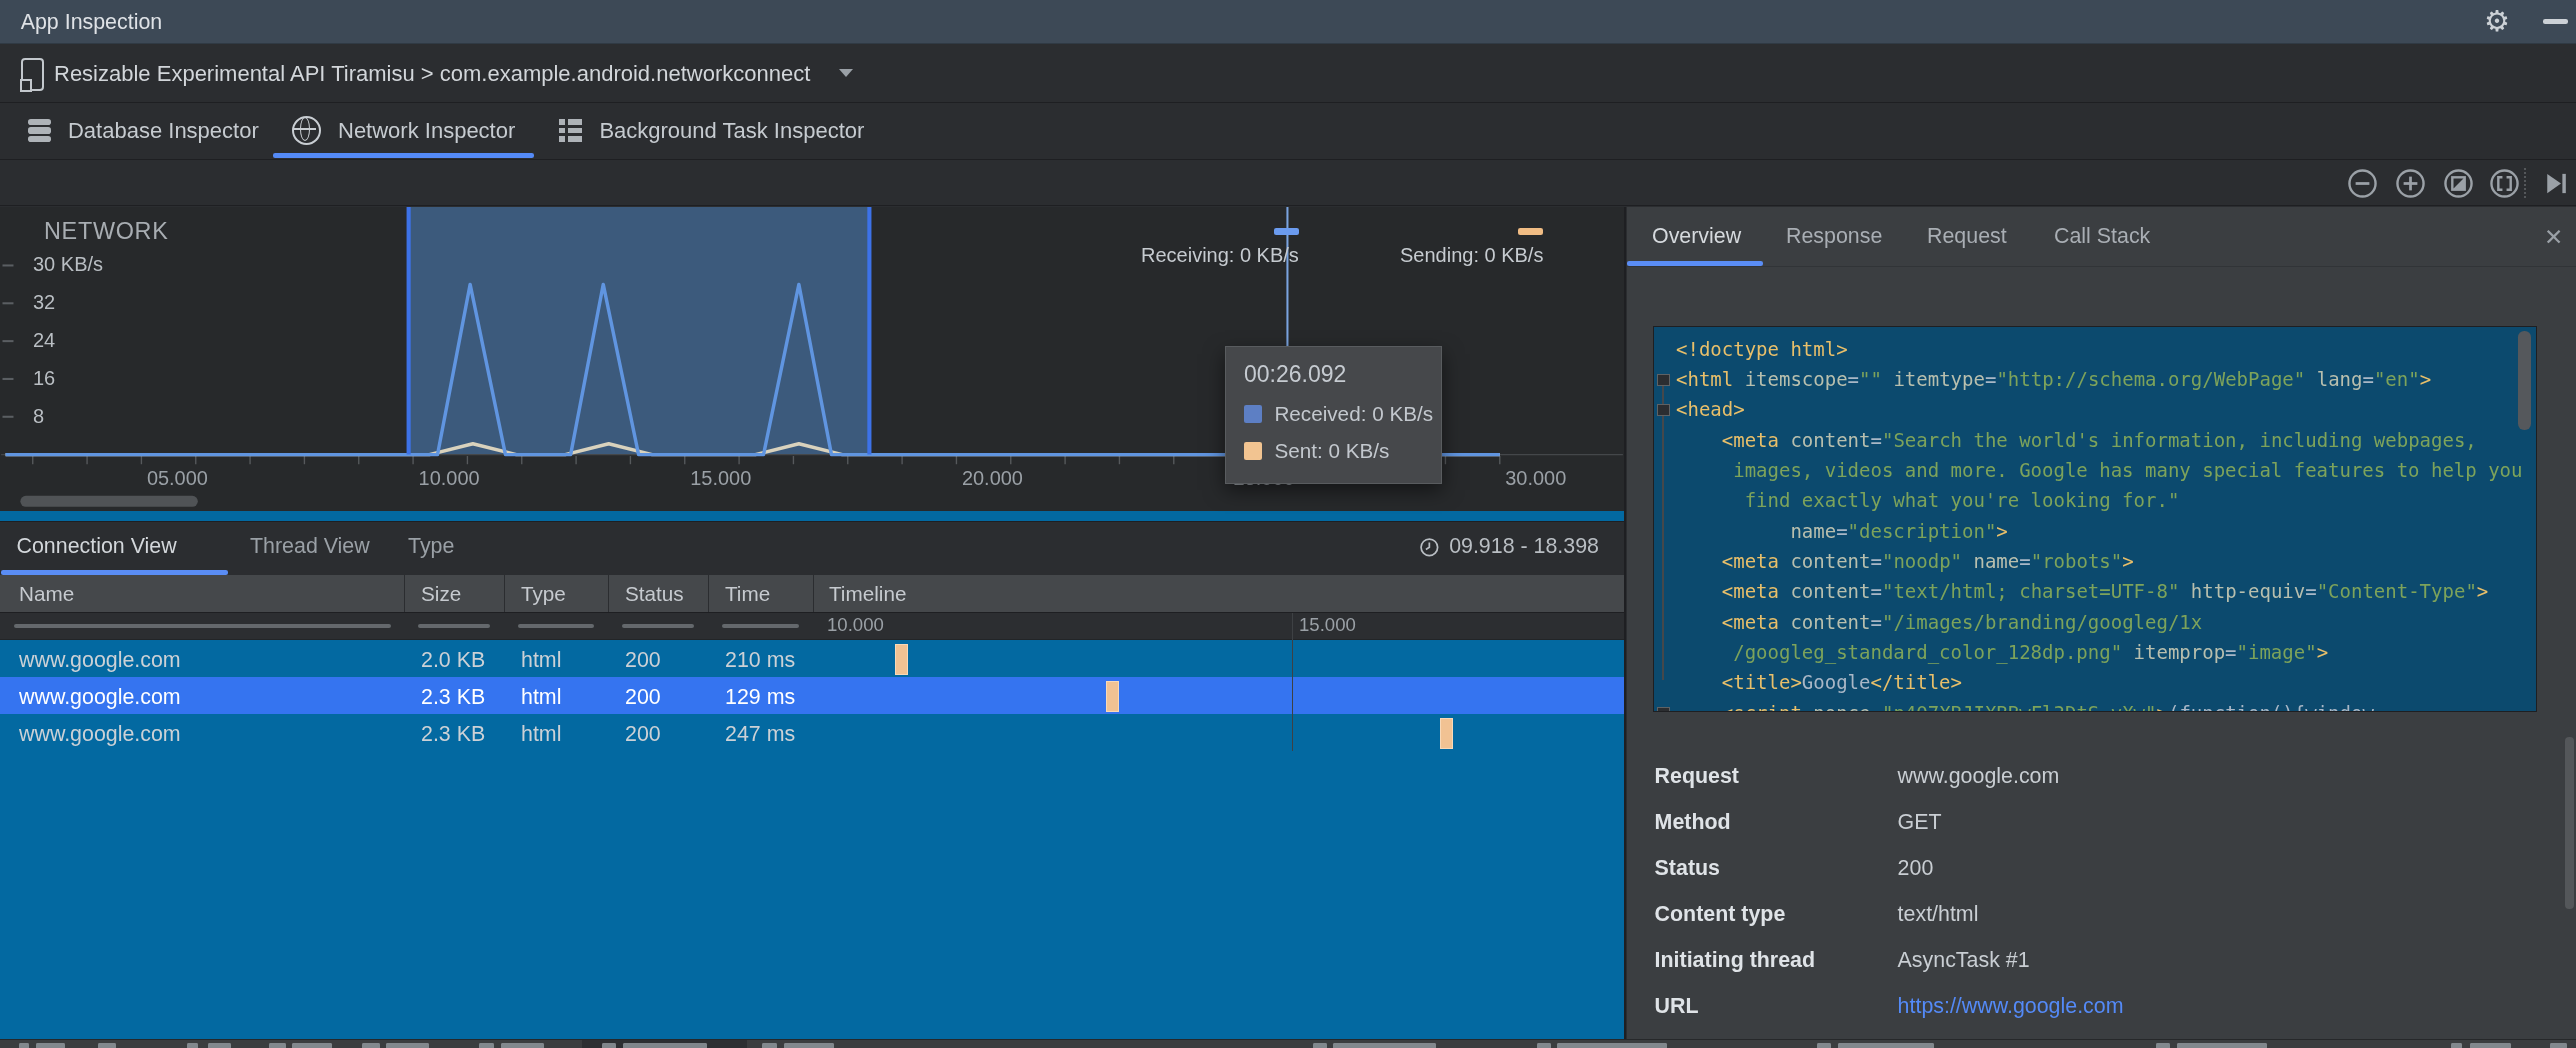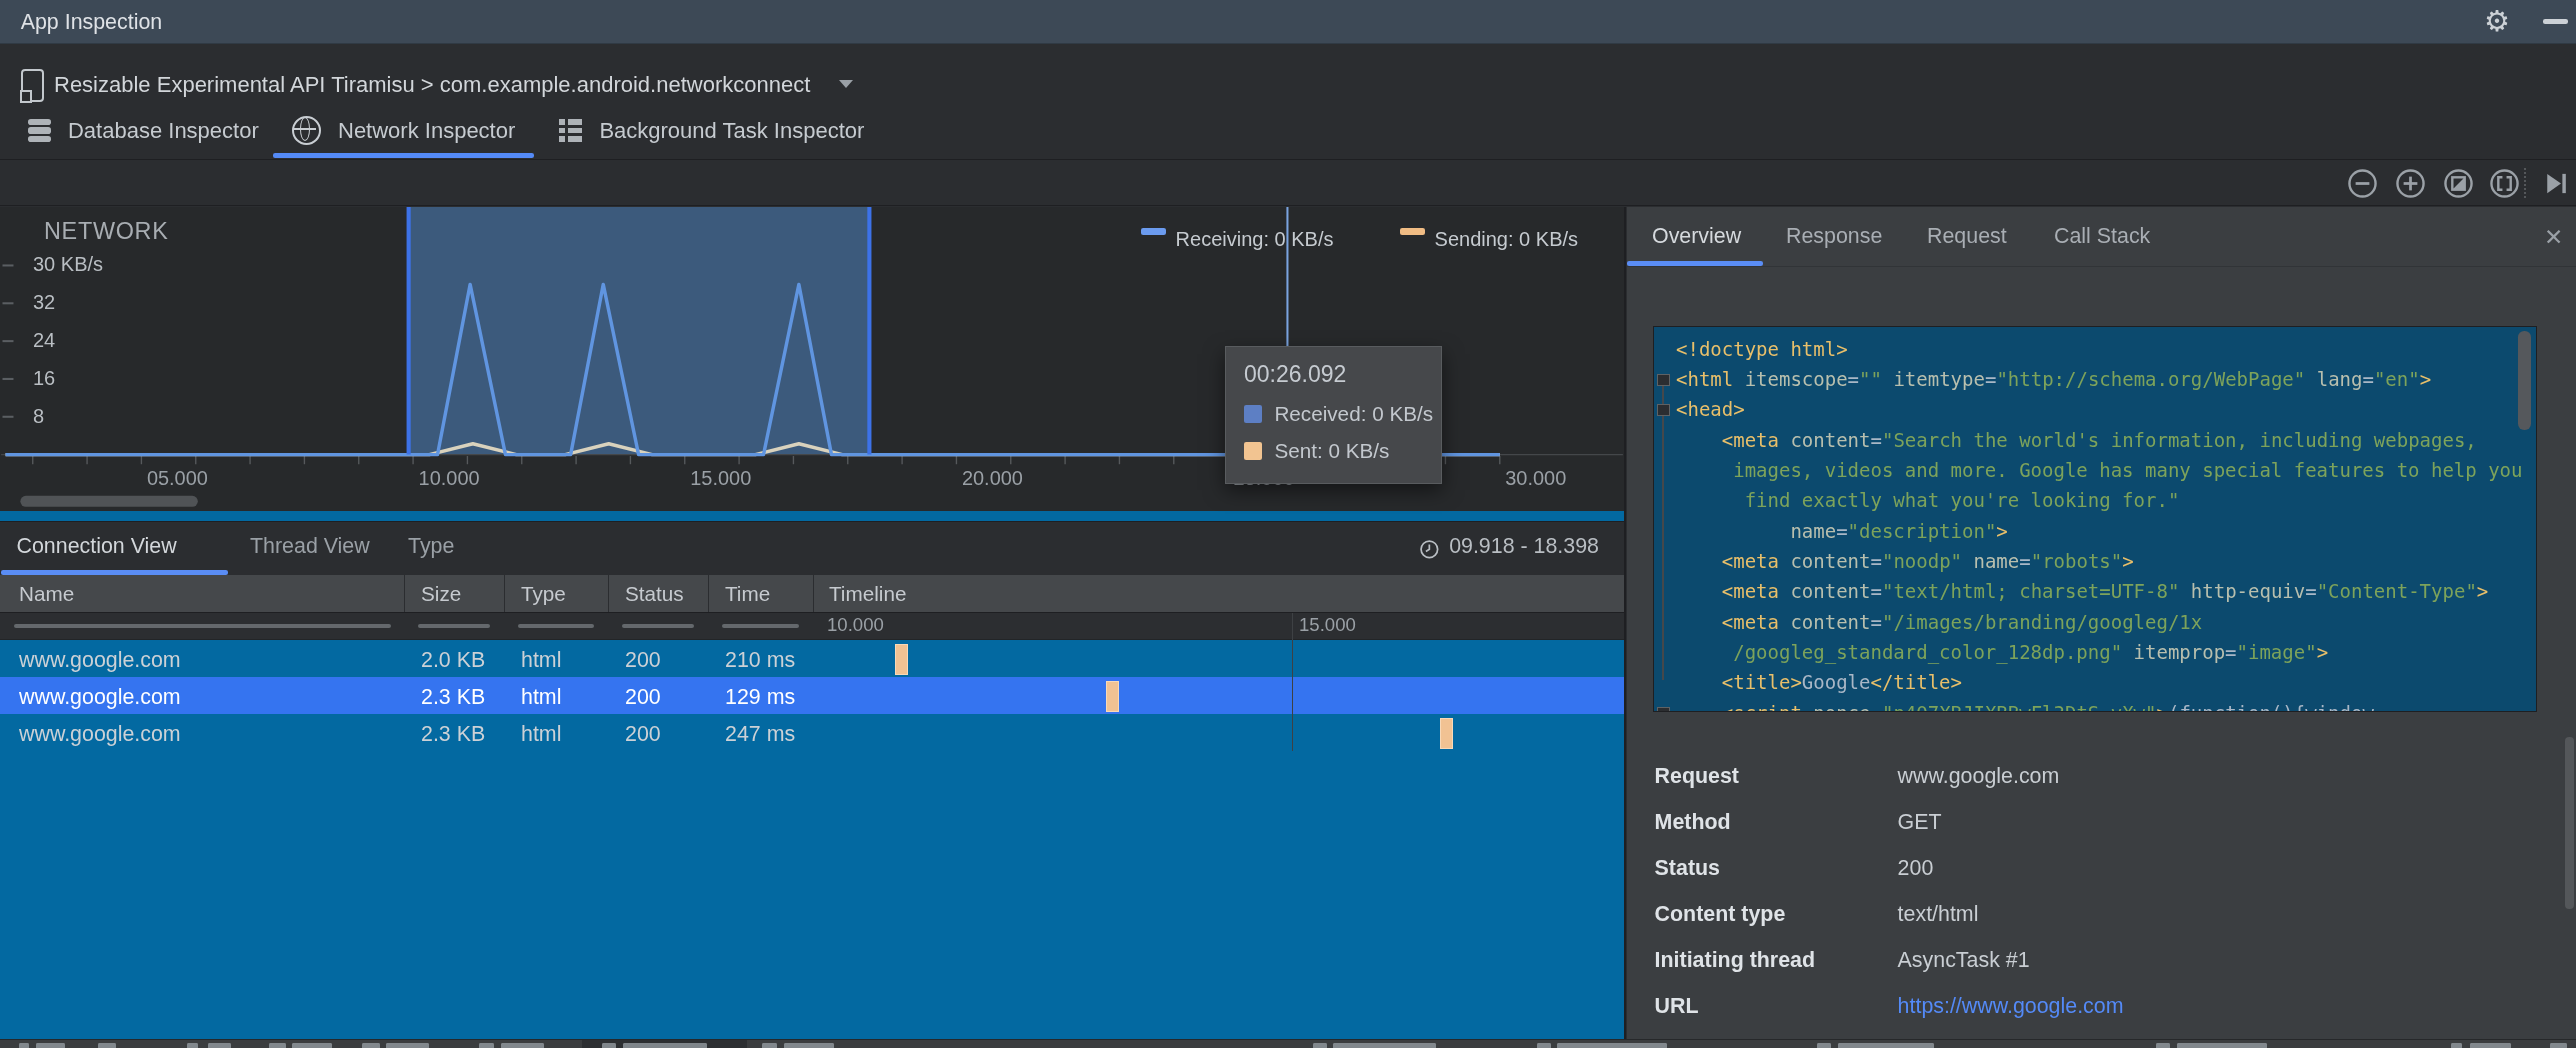--- a/index.html
+++ b/index.html
@@ -5,52 +5,52 @@
   html,body{margin:0;padding:0;background:#1e1f22;}
   .root{position:relative;width:2576px;height:1048px;background:#2b2d30;overflow:hidden;
         font-family:"Liberation Sans",sans-serif;color:#ced2d6;}
   .abs{position:absolute;}
   
   .titlebar{left:0;top:0;width:2576px;height:43px;background:#3d4956;border-bottom:1.4px solid #303a44;}
   .titlebar .title{left:20.7px;top:9.6px;font-size:21.4px;color:#dfe2e6;}
   .gear{left:2484px;top:4.1px;font-size:29px;color:#ccd1d6;cursor:default;}
   .hidebtn{left:2543px;top:19px;width:25px;height:4.8px;background:#ccd1d6;border-radius:2.1px;}
   
-  .procbar{left:0;top:55px;width:2576px;height:58px;background:#2b2d30;border-bottom:1.4px solid #1e1f22;}
+  .procbar{left:0;top:44px;width:2576px;height:58px;background:#2b2d30;border-bottom:1.4px solid #1e1f22;}
   .phone{left:20.7px;top:13.8px;width:19px;height:29px;border:2.1px solid #c3c8cd;border-radius:4.1px;}
   .phone .sub{position:absolute;left:-2.8px;bottom:-2.8px;width:8.3px;height:8.3px;border:2.1px solid #c3c8cd;background:#2b2d30;}
   .proclabel{left:54px;top:16.5px;font-size:22px;color:#d2d6da;}
   .chev{left:839px;top:25px;width:0;height:0;border-left:7.6px solid transparent;border-right:7.6px solid transparent;border-top:8.3px solid #9aa0a6;}
   
   .insptabs{left:0;top:103px;width:2576px;height:56px;background:#2b2d30;border-bottom:1.4px solid #1e1f22;}
   .insptab{position:absolute;top:0;height:55px;display:flex;align-items:center;gap:17px;font-size:22px;color:#c6cbd0;}
   .insptab .under{position:absolute;left:-19px;right:-19px;bottom:0;height:4.8px;background:#548af7;border-radius:2.1px;}
   .dbicon{display:inline-block;width:23.4px;}
   .globe{width:25px;height:25px;border:2.1px solid #c9ced3;border-radius:50%;position:relative;}
   .tasks{display:inline-block;width:23.4px;}
   
   .zoombar{left:0;top:161px;width:2576px;height:44px;background:#2b2d30;border-bottom:1.4px solid #1e1f22;}
   .zbtn{position:absolute;top:5.5px;width:33px;height:33px;}
   .zdots{left:2524px;top:6.9px;height:30px;border-left:2.1px dotted #54575a;}
   
   .leftpanel{left:0;top:207px;width:1624px;height:832px;background:#0369a1;border-right:2.8px solid #1e1f22;}
   .chartbox{left:0;top:0;width:1624px;height:304px;background:#27292b;}
   .nettitle{left:44px;top:11px;font-size:23.4px;letter-spacing:0.7px;color:#a8adb2;}
   .ylab{position:absolute;left:33px;font-size:20px;color:#b9bec3;}
-  .legend{position:absolute;top:20.7px;display:flex;align-items:flex-start;gap:9.6px;font-size:20px;color:#c6cbd0;}
+  .legend{position:absolute;top:20.7px;display:flex;align-items:flex-end;gap:9.6px;font-size:20px;color:#c6cbd0;flex-direction:column;}
   .legend .dash{width:25px;height:6.9px;border-radius:2.1px;}
   .tooltip{left:1225px;top:139px;width:215px;height:136px;background:#46484b;border:0.7px solid #595c5f;border-radius:0;box-shadow:0 6.9px 19px rgba(0,0,0,.5);z-index:6;}
   .tooltip .tt-time{margin:13.8px 0 0 18px;font-size:23px;color:#c6cbd1;}
   .ttrow{display:flex;align-items:center;gap:12.4px;margin:13.8px 0 0 18px;font-size:20.7px;color:#c3c8ce;}
   .ttrow .sw{width:18px;height:18px;border-radius:2.1px;}
   
   .viewtabs{left:0;top:314px;width:1624px;height:53px;background:#2b2d30;border-top:1.4px solid #1e1f22;border-bottom:1.4px solid #1e1f22;}
   .vtab{position:absolute;top:12.4px;font-size:21.4px;}
   .vunder{position:absolute;left:1.4px;bottom:0;width:227px;height:4.8px;background:#5a8df5;border-radius:2.1px;}
-  .range{position:absolute;right:25px;top:12.4px;display:flex;gap:9.6px;align-items:flex-end;font-size:21.4px;color:#b9bec3;}
+  .range{position:absolute;right:25px;top:12.4px;display:flex;gap:9.6px;align-items:center;font-size:21.4px;color:#b9bec3;}
   
   .thead{left:0;top:368px;width:1624px;height:37px;background:#45484b;border-bottom:1.4px solid #1e1f22;}
   .thcell{position:absolute;top:6.9px;font-size:20.7px;color:#c6cacf;}
   .thsep{position:absolute;top:0;width:1.4px;height:37px;background:#2b2d30;}
   .subhead{left:0;top:406px;width:1624px;height:26px;background:#2c2e31;border-bottom:0.7px solid #232527;}
   .subbar{position:absolute;top:11px;height:4.1px;border-radius:2.1px;background:#64686c;}
   .ttick{position:absolute;top:1.4px;font-size:18.6px;color:#9aa0a6;}
   .tgrid{position:absolute;width:1.4px;background:#3e4144;}
   .trow{position:absolute;left:0;width:1624px;height:37px;font-size:21.4px;color:#ccd1d6;}
   .trow.sel{background:#3574f0;color:#ffffff;}

